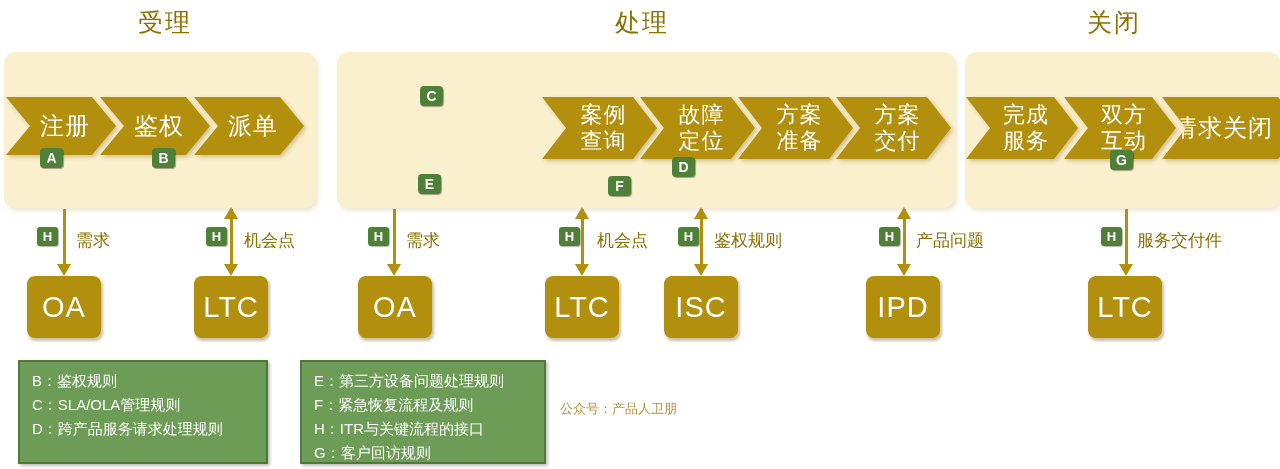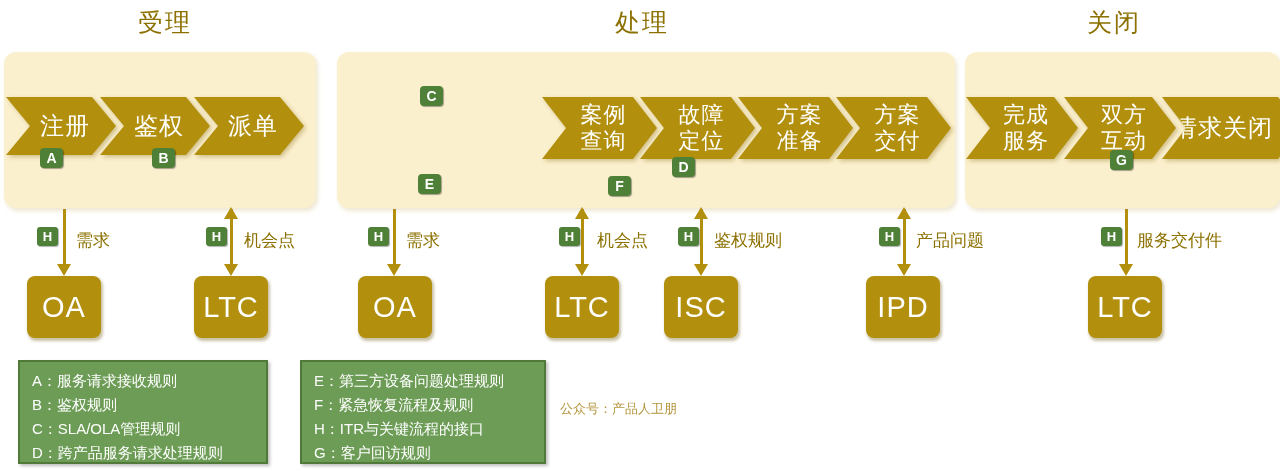--- a/index.html
+++ b/index.html
@@ -181,21 +181,20 @@
   <div class="conn-label" style="left:916px">产品问题</div>
   <div class="sysbox" style="left:866px">IPD</div>
 
   <div class="hbadge" style="left:1101px;top:227px">H</div>
   <div class="vline" style="left:1125px"></div>
   <div class="ahead down" style="left:1119px"></div>
   <div class="conn-label" style="left:1137px">服务交付件</div>
   <div class="sysbox" style="left:1088px">LTC</div>
 
   <div class="legend" style="left:18px;width:250px;height:104px">
-    <div class="legend-item">A：服务请求接收规则</div>
     <div class="legend-item">B：鉴权规则</div>
     <div class="legend-item">C：SLA/OLA管理规则</div>
     <div class="legend-item">D：跨产品服务请求处理规则</div>
   </div>
   <div class="legend" style="left:300px;width:246px;height:104px">
     <div class="legend-item">E：第三方设备问题处理规则</div>
     <div class="legend-item">F：紧急恢复流程及规则</div>
     <div class="legend-item">H：ITR与关键流程的接口</div>
     <div class="legend-item">G：客户回访规则</div>
   </div>

